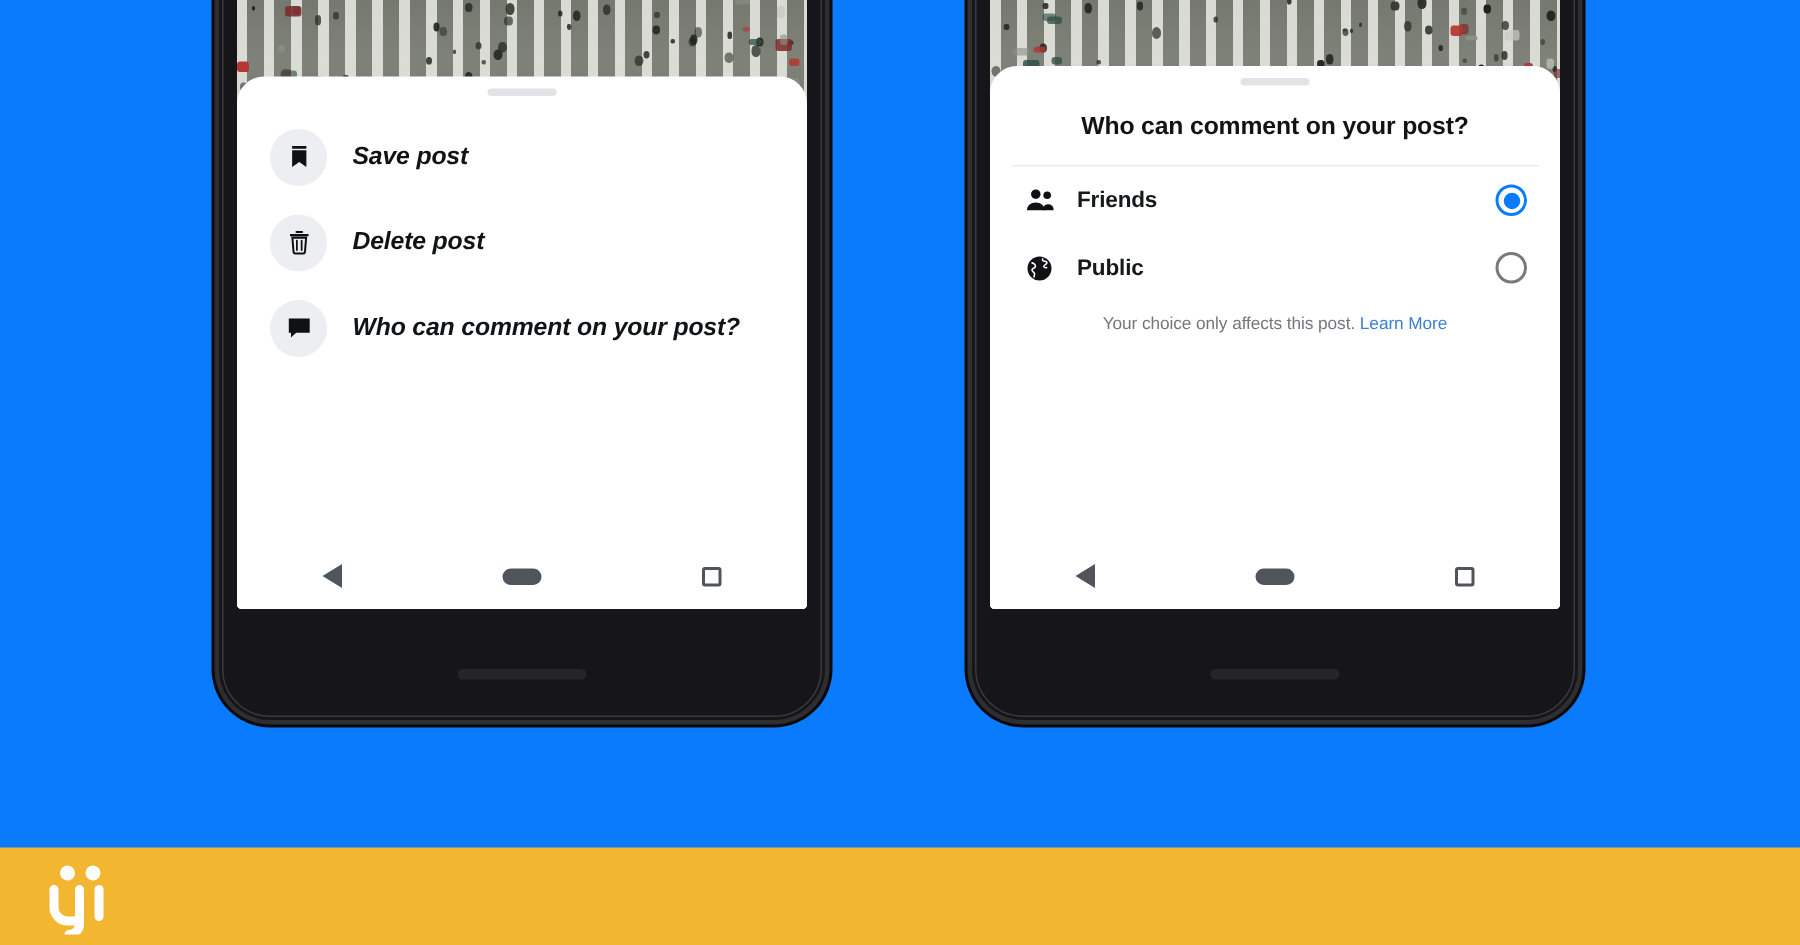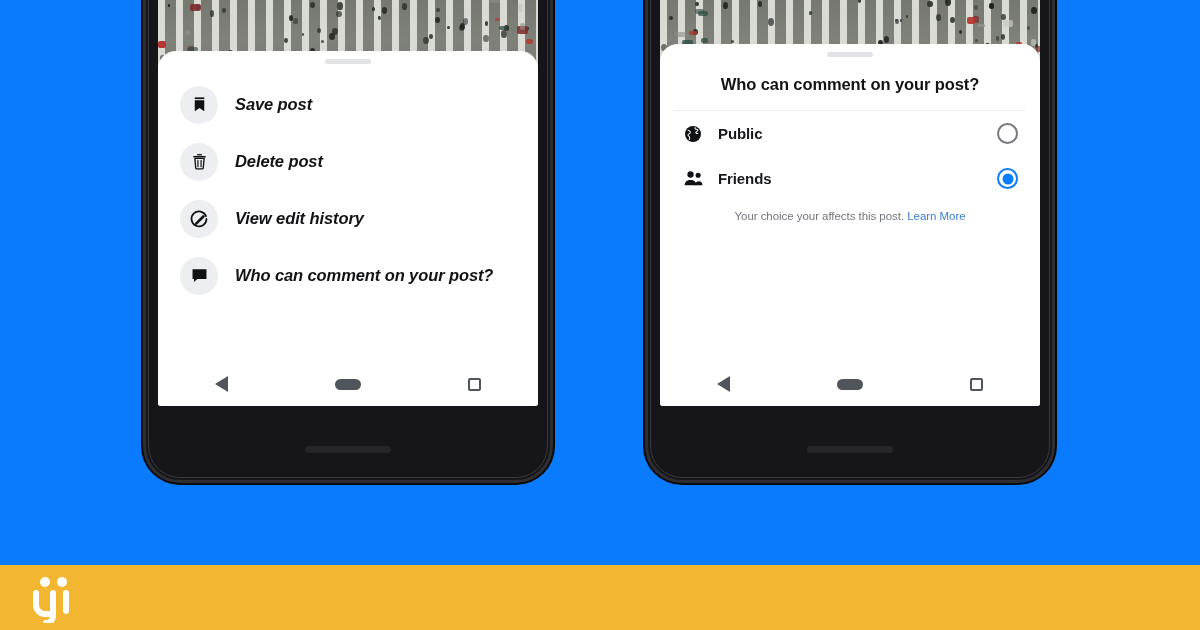--- a/index.html
+++ b/index.html
@@ -369,29 +369,20 @@
               <svg width="19" height="19" viewBox="0 0 24 24">
                 <path d="M9 2.6h6v1.6H9z" fill="#101114"></path>
                 <path d="M4.2 5h15.6v1.9H4.2z" fill="#101114"></path>
                 <path d="M6.2 8.1h11.6l-1 12.1a1.4 1.4 0 0 1-1.4 1.2H8.6a1.4 1.4 0 0 1-1.4-1.2L6.2 8.1z" fill="none" stroke="#101114" stroke-width="1.7"></path>
                 <path d="M10 10.6v8M14 10.6v8" stroke="#101114" stroke-width="1.5" stroke-linecap="round"></path>
               </svg>
             </span>
             <span class="menu-label">Delete post</span>
           </div>
 
-          <div class="menu-item">
-            <span class="menu-ico">
-              <svg width="20" height="20" viewBox="0 0 24 24">
-                <path d="M20.4 8.6A9 9 0 1 0 21 12" fill="none" stroke="#101114" stroke-width="2.1" stroke-linecap="round"></path>
-                <path d="M7.5 16.5l9.5-9.5 2.2 2.2-9.5 9.5-3 .8z" fill="#101114"></path>
-              </svg>
-            </span>
-            <span class="menu-label">View edit history</span>
-          </div>
 
           <div class="menu-item">
             <span class="menu-ico">
               <svg width="19" height="19" viewBox="0 0 24 24">
                 <path d="M3.2 4.2h17.6v12.1H9.4l-4.4 4v-4H3.2z" fill="#101114"></path>
               </svg>
             </span>
             <span class="menu-label">Who can comment on your post?</span>
           </div>
 
@@ -501,46 +492,46 @@
         </div>
 
       <div class="sheet sheet-right">
         <div class="grabber"></div>
 
         <div class="dlg-title">Who can comment on your post?</div>
         <div class="dlg-divider"></div>
 
         <div class="opt-row">
           <span class="opt-ico">
-            <svg width="20" height="20" viewBox="0 0 24 24">
-              <circle cx="12" cy="12" r="9.6" fill="#101114"></circle>
-              <path d="M6 7.5c2 .4 3.2 1.8 2.6 3.2-.5 1.3-2.4 1-2.6 2.4-.2 1.3 1.6 1.5 2 2.8.3 1-.4 1.8-.4 2.8M14.5 4.3c-.4 1.3.6 2 1.7 1.9 1.1-.1 2 .7 1.6 1.7-.4 1-2 1-2.3 2.1-.3 1 1 1.6 2.2 1.3" fill="none" stroke="#ffffff" stroke-width="1.25" stroke-linecap="round"></path>
-            </svg>
-          </span>
-          <span class="opt-label">Public</span>
-          <span class="radio"></span>
-        </div>
-
-        <div class="opt-row">
-          <span class="opt-ico">
             <svg width="21" height="21" viewBox="0 0 24 24">
               <circle cx="8.6" cy="7.4" r="3.6" fill="#101114"></circle>
               <path d="M1.9 19.6c0-3.6 3-5.8 6.7-5.8s6.7 2.2 6.7 5.8z" fill="#101114"></path>
               <circle cx="17.3" cy="8.2" r="2.9" fill="#101114"></circle>
               <path d="M13.8 19.6c0-3 2-4.6 4.4-4.6 2 0 3.6 1.3 3.9 3.4l.1 1.2z" fill="#101114"></path>
             </svg>
           </span>
           <span class="opt-label">Friends</span>
           <span class="radio on"></span>
         </div>
 
+        <div class="opt-row">
+          <span class="opt-ico">
+            <svg width="20" height="20" viewBox="0 0 24 24">
+              <circle cx="12" cy="12" r="9.6" fill="#101114"></circle>
+              <path d="M6 7.5c2 .4 3.2 1.8 2.6 3.2-.5 1.3-2.4 1-2.6 2.4-.2 1.3 1.6 1.5 2 2.8.3 1-.4 1.8-.4 2.8M14.5 4.3c-.4 1.3.6 2 1.7 1.9 1.1-.1 2 .7 1.6 1.7-.4 1-2 1-2.3 2.1-.3 1 1 1.6 2.2 1.3" fill="none" stroke="#ffffff" stroke-width="1.25" stroke-linecap="round"></path>
+            </svg>
+          </span>
+          <span class="opt-label">Public</span>
+          <span class="radio"></span>
+        </div>
+
 
 
         <div class="footnote">
-          <span>Your choice your affects this post.</span>
+          <span>Your choice only affects this post.</span>
           <a href="#">Learn More</a>
         </div>
 
         <div class="navbar">
           <div class="nav-btn">
               <span class="nav-back"></span>
             </div>
           <div class="nav-btn">
               <span class="nav-home"></span>
             </div>

